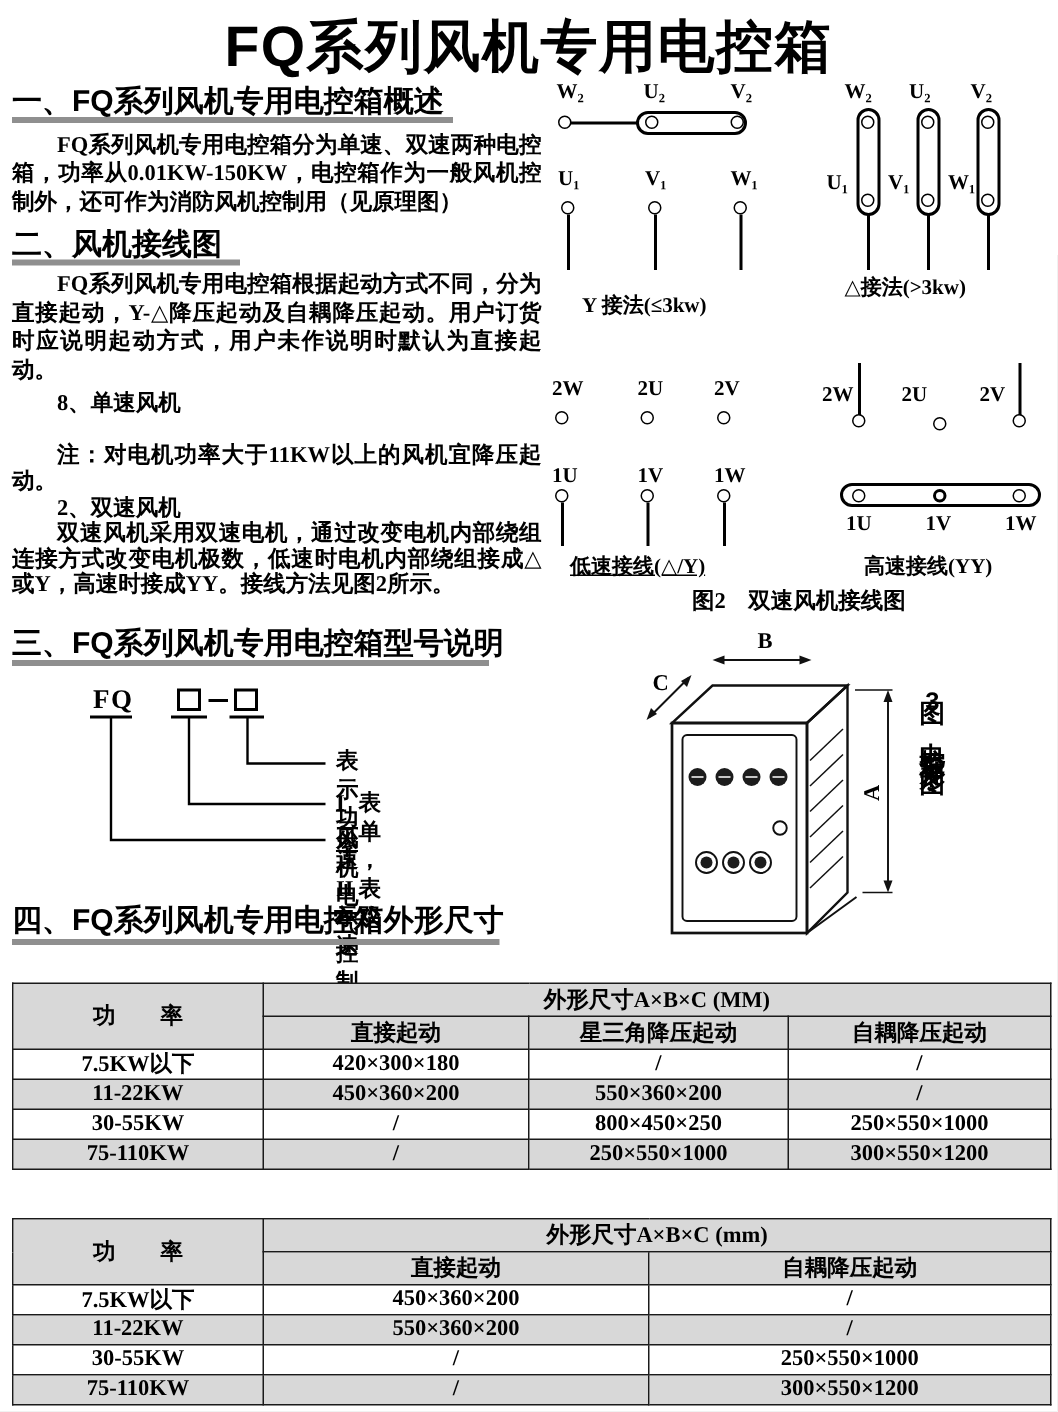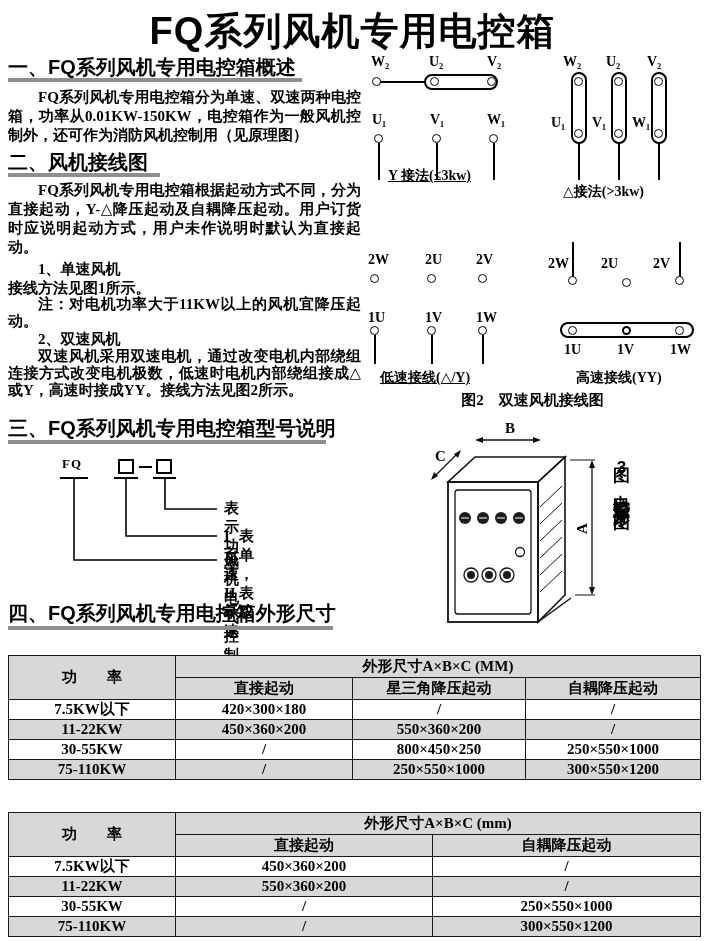--- a/index.html
+++ b/index.html
@@ -43,22 +43,21 @@
 
   <div class="abs title" style="left:0;top:6px;">FQ系列风机专用电控箱</div>
 
   <div class="abs sec-head" style="left:8px;top:54px;">一、FQ系列风机专用电控箱概述</div>
   <div class="abs sec-bar" style="left:8px;top:78px;width:294px;"></div>
   <div class="abs body-text indent" style="left:8px;top:88px;width:353px;">FQ系列风机专用电控箱分为单速、双速两种电控箱，功率从0.01KW-150KW，电控箱作为一般风机控制外，还可作为消防风机控制用（见原理图）</div>
 
   <div class="abs sec-head" style="left:8px;top:149px;">二、风机接线图</div>
   <div class="abs sec-bar" style="left:8px;top:173px;width:152px;"></div>
   <div class="abs body-text indent" style="left:8px;top:181px;width:353px;">FQ系列风机专用电控箱根据起动方式不同，分为直接起动，Y-△降压起动及自耦降压起动。用户订货时应说明起动方式，用户未作说明时默认为直接起动。</div>
-  <div class="abs body-text" style="left:38px;top:260px;">1、单速风机</div>
-  <div class="abs body-text" style="left:8px;top:279px;">接线方法见图1所示。</div>
+  <div class="abs body-text" style="left:38px;top:260px;">8、单速风机</div>
   <div class="abs body-text indent lh17" style="left:8px;top:296px;width:353px;">注：对电机功率大于11KW以上的风机宜降压起动。</div>
   <div class="abs body-text" style="left:38px;top:330px;">2、双速风机</div>
   <div class="abs body-text indent lh17" style="left:8px;top:348px;width:353px;">双速风机采用双速电机，通过改变电机内部绕组连接方式改变电机极数，低速时电机内部绕组接成△或Y，高速时接成YY。接线方法见图2所示。</div>
 
   <div class="abs" style="left:360px;top:52px;width:345px;height:180px;">
 
     <span class="abs term" style="left:11px;top:2px;">W₂</span>
     <span class="abs term" style="left:69px;top:2px;">U₂</span>
     <span class="abs term" style="left:127px;top:2px;">V₂</span>
     <div class="hline" style="left:20px;top:29px;width:46px;"></div>
@@ -68,21 +67,21 @@
     <div class="circle" style="left:127px;top:25px;"></div>
     <span class="abs term" style="left:12px;top:60px;">U₁</span>
     <span class="abs term" style="left:70px;top:60px;">V₁</span>
     <span class="abs term" style="left:127px;top:60px;">W₁</span>
     <div class="circle" style="left:14px;top:82px;"></div>
     <div class="circle" style="left:72px;top:82px;"></div>
     <div class="circle" style="left:129px;top:82px;"></div>
     <div class="vline" style="left:18px;top:91px;height:37px;"></div>
     <div class="vline" style="left:76px;top:91px;height:37px;"></div>
     <div class="vline" style="left:133px;top:91px;height:37px;"></div>
-    <div class="abs fig-label" style="left:28px;top:115px;text-decoration:underline;">Y 接法(≤3kw)</div>
+    <div class="abs fig-label" style="left:28px;top:143px;">Y 接法(≤3kw)</div>
 
     <span class="abs term" style="left:203px;top:2px;">W₂</span>
     <span class="abs term" style="left:246px;top:2px;">U₂</span>
     <span class="abs term" style="left:287px;top:2px;">V₂</span>
     <div class="vbar" style="left:211px;top:20px;"></div>
     <div class="vbar" style="left:251px;top:20px;"></div>
     <div class="vbar" style="left:291px;top:20px;"></div>
     <div class="circle" style="left:214px;top:25px;"></div>
     <div class="circle" style="left:254px;top:25px;"></div>
     <div class="circle" style="left:294px;top:25px;"></div>
@@ -133,21 +132,21 @@
     <span class="abs term" style="left:257px;top:94px;">1V</span>
     <span class="abs term" style="left:310px;top:94px;">1W</span>
     <div class="abs fig-label" style="left:216px;top:121px;">高速接线(YY)</div>
     <div class="abs fig-caption" style="left:0;top:143px;width:345px;text-align:center;">图2　双速风机接线图</div>
   </div>
 
   <div class="abs sec-head" style="left:8px;top:415px;">三、FQ系列风机专用电控箱型号说明</div>
   <div class="abs sec-bar" style="left:8px;top:440px;width:318px;"></div>
 
   <div class="abs" style="left:0;top:0;">
-    <span class="abs sub-title" style="left:62px;top:456px;font-size:13px;letter-spacing:1px;">FQ</span>
+    <span class="abs sub-title" style="left:62px;top:456px;font-size:18px;letter-spacing:1px;">FQ</span>
     <div class="sq-box" style="left:118px;top:459px;"></div>
     <div class="mini-ul" style="left:139px;top:466px;width:13px;"></div>
     <div class="sq-box" style="left:156px;top:459px;"></div>
     <div class="mini-ul" style="left:60px;top:477px;width:28px;"></div>
     <div class="mini-ul" style="left:114px;top:477px;width:24px;"></div>
     <div class="mini-ul" style="left:153px;top:477px;width:23px;"></div>
     <svg class="abs" style="left:55px;top:455px;" width="250" height="115" viewBox="0 0 250 115">
       <path d="M19,23 V105 H162" fill="none" stroke="#000" stroke-width="1.6"></path>
       <path d="M71,23 V81 H162" fill="none" stroke="#000" stroke-width="1.6"></path>
       <path d="M110,23 V54 H162" fill="none" stroke="#000" stroke-width="1.6"></path>

